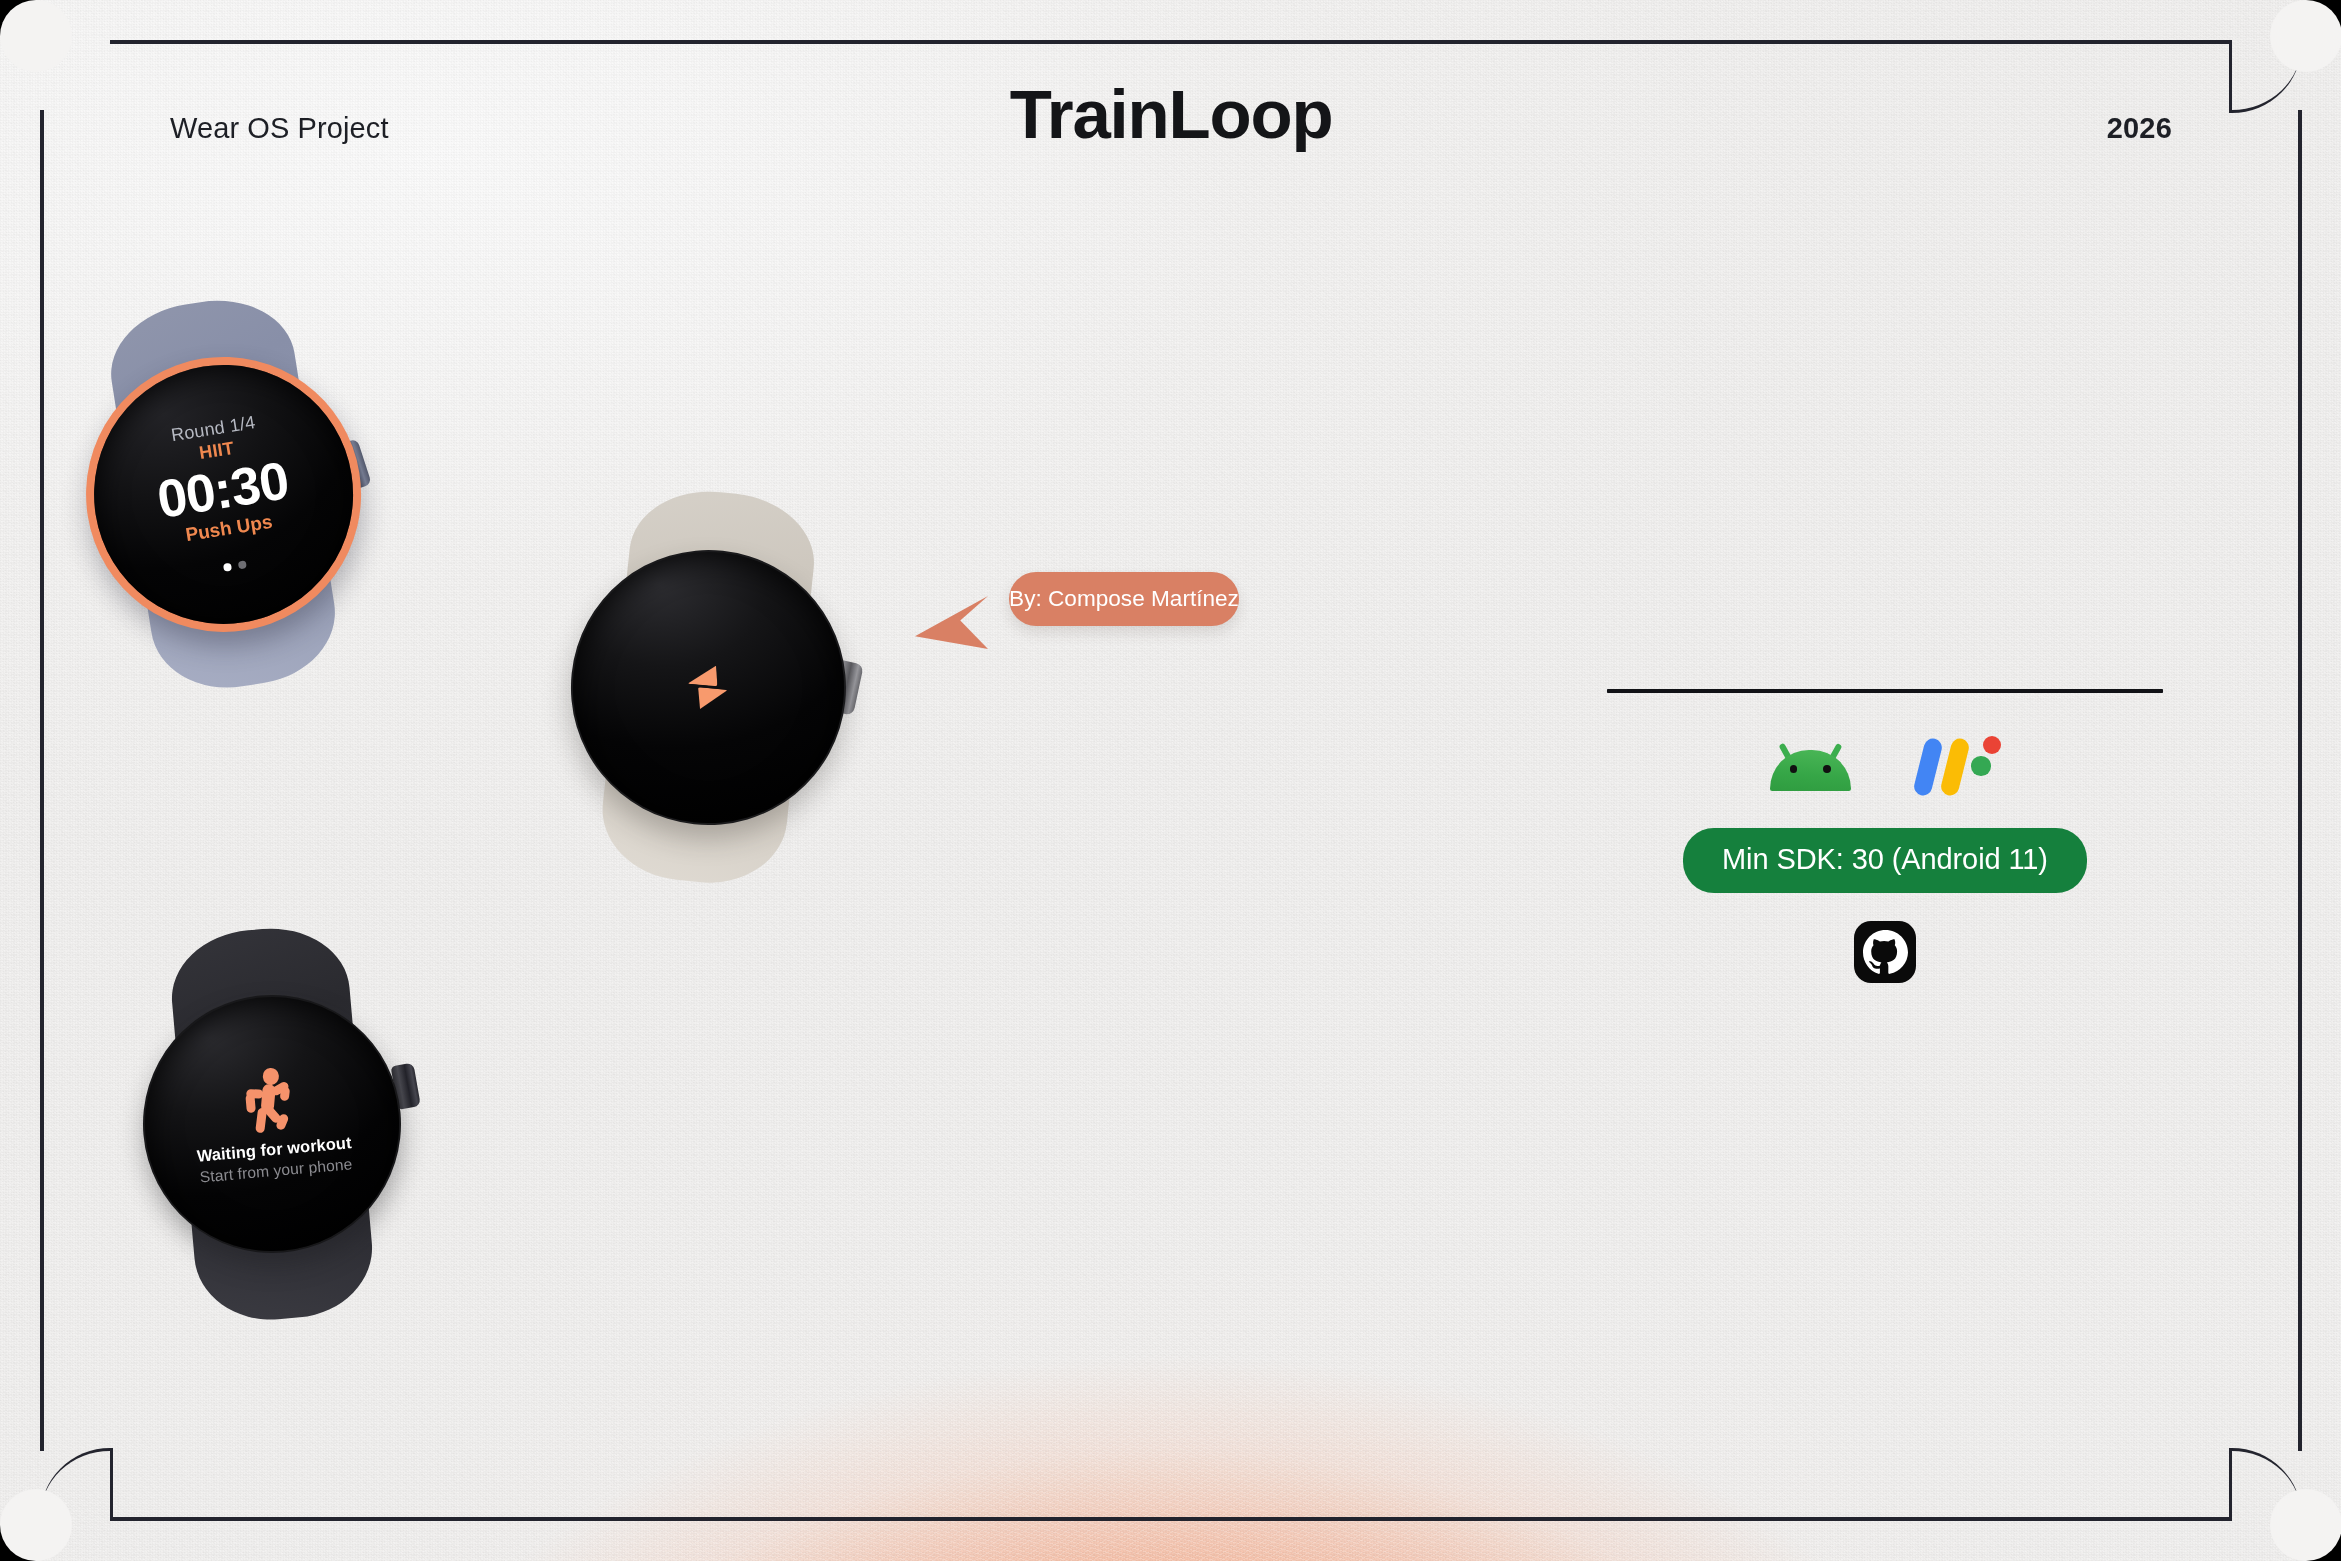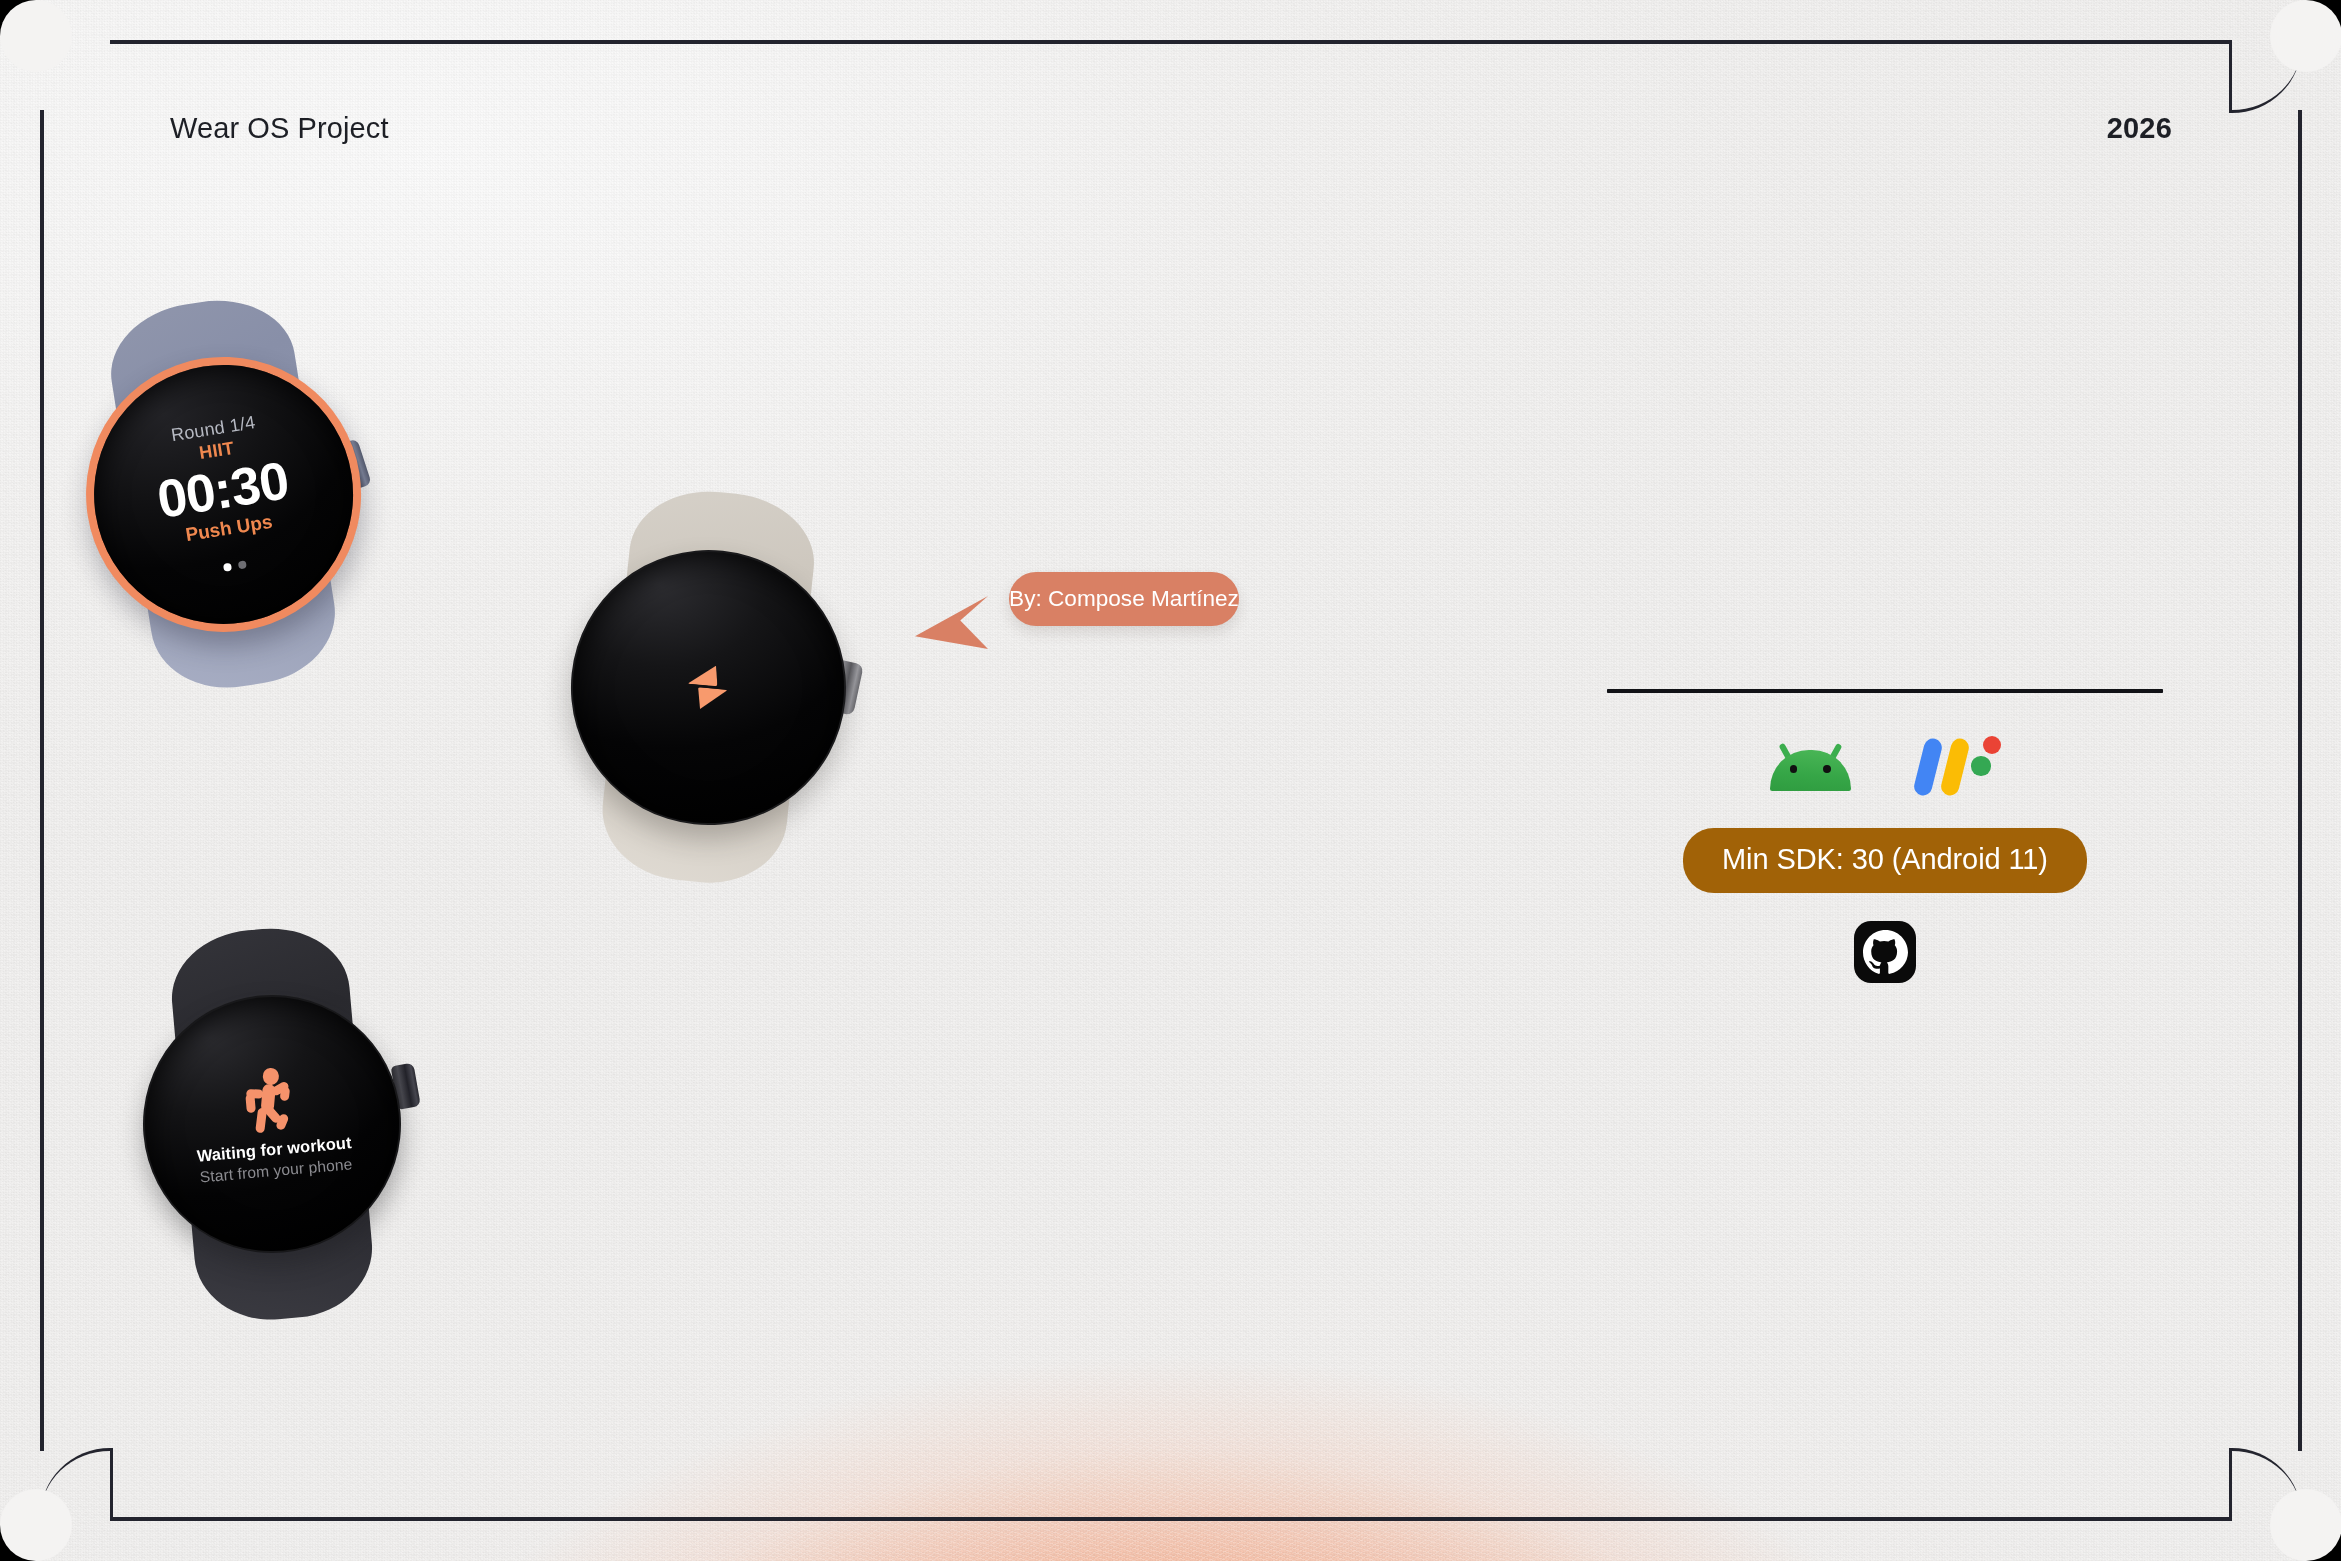--- a/index.html
+++ b/index.html
@@ -426,21 +426,21 @@
   .wearos .bar-y { left: 28px; background: #fbbc05; transform: rotate(14deg); }
   .wearos .dot { position: absolute; border-radius: 50%; }
   .wearos .dot-r { right: 0;   top: 0;  width: 18px; height: 18px; background: #ea4335; }
   .wearos .dot-g { right: 10px; top: 20px; width: 19.5px; height: 19.5px; background: #34a853; }
 
   .sdk-badge {
     display: inline-block;
     margin-top: 30px;
     padding: 15px 39px 17px;
     border-radius: 31px;
-    background: #a16207;
+    background: #15803d;
     color: #ffffff;
     font-size: 29px;
     letter-spacing: -0.1px;
   }
   .gh {
     width: 62px; height: 62px;
     margin: 28px auto 0;
     border-radius: 17px;
     background: #0a0a0a;
     display: flex;
@@ -466,20 +466,21 @@
     <div class="frame-arc fa-tr"></div>
     <div class="frame-arc fa-bl"></div>
     <div class="frame-arc fa-br"></div>
     <div class="frame-dot fd-tl"></div>
     <div class="frame-dot fd-tr"></div>
     <div class="frame-dot fd-bl"></div>
     <div class="frame-dot fd-br"></div>
   </div>
 
   <div class="hdr-left">Wear OS Project</div>
+  <div class="hdr-title">TrainLoop</div>
   <div class="hdr-right">2026</div>
 
   <div class="watch" id="watch1">
     <div class="band">
       <span class="band-top"></span>
       <span class="band-bot"></span>
     </div>
     <div class="crown"></div>
     <div class="case">
       <div class="screen">

